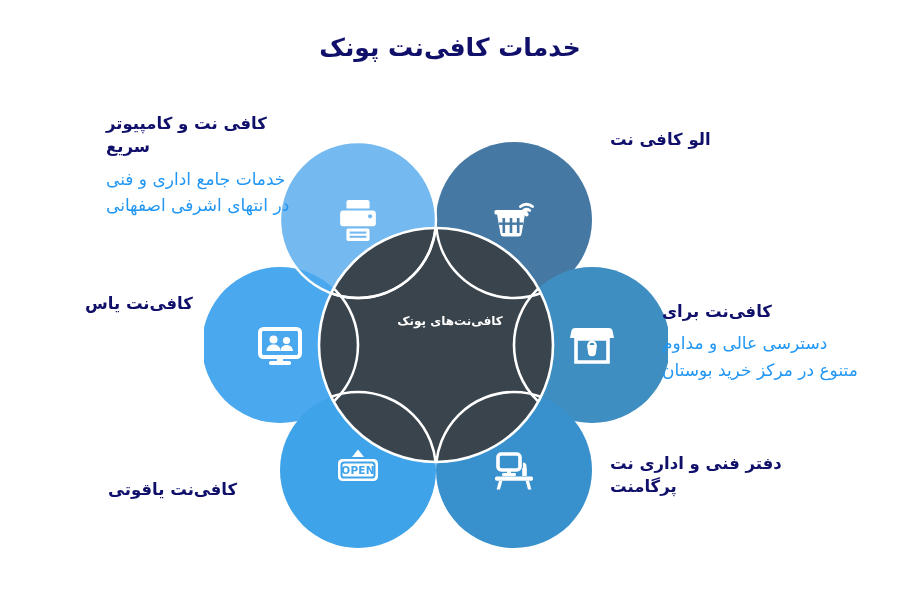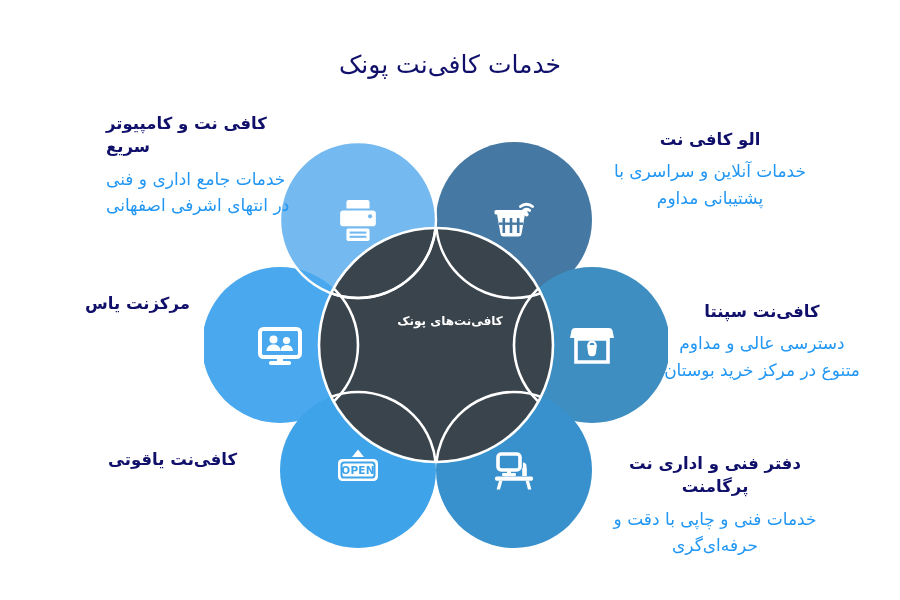--- a/index.html
+++ b/index.html
@@ -18,26 +18,26 @@
   #canvas {
     position: relative;
     width: 900px;
     height: 600px;
     background: #ffffff;
   }
 
   
   #page-title {
     position: absolute;
-    top: 47px;
+    top: 30px;
     left: 0;
     width: 900px;
     text-align: center;
     font-size: 25px;
-    font-weight: normal;
+    font-weight: bold;
     color: #10106b;
     letter-spacing: 0;
     direction: rtl;
     line-height: 1.4;
   }
 
   
   #diagram {
     position: absolute;
     left: 204px;
@@ -63,28 +63,28 @@
     line-height: 1.42;
     margin: 0 0 7px 0;
   }
   .label-desc {
     font-size: 17px;
     color: #2196f3;
     line-height: 1.55;
     margin: 0;
   }
   .align-left  { text-align: left; }
-  .align-right { text-align: center; }
+  .align-right { text-align: left; }
 
   
   #label-kafinet-computer { left: 106px;  top: 112px;  width: 195px; }
   #label-alo-kafinet      { left: 610px; top: 128px;  width: 200px; }
   #label-yas              { left: 85px;  top: 292px;  width: 200px; }
   #label-sepanta          { left: 662px; top: 300px;  width: 200px; }
-  #label-yaghouti         { left: 108px; top: 448px;  width: 205px; }
+  #label-yaghouti         { left: 108px; top: 478px;  width: 205px; }
   #label-pargament        { left: 610px; top: 452px;  width: 210px; }
 </style>
 </head>
 <body>
 
 <div id="canvas">
 
   <div id="page-title">خدمات کافی‌نت پونک</div>
 
   <div id="diagram">
@@ -200,38 +200,36 @@
     </svg>
   </div>
 
   <div class="label-block align-left" id="label-kafinet-computer">
     <p class="label-title">کافی نت و کامپیوتر سریع</p>
     <p class="label-desc">خدمات جامع اداری و فنی در انتهای اشرفی اصفهانی</p>
   </div>
 
   <div class="label-block align-right" id="label-alo-kafinet">
     <p class="label-title">الو کافی نت</p>
-    <p class="label-desc">خدمات آنلاین و سراسری با پشتیبانی مداوم</p>
   </div>
 
   <div class="label-block align-left" id="label-yas">
-    <p class="label-title">مرکز‌نت یاس</p>
+    <p class="label-title">کافی‌نت یاس</p>
   </div>
 
   <div class="label-block align-right" id="label-sepanta">
-    <p class="label-title">کافی‌نت سپنتا</p>
+    <p class="label-title">کافی‌نت برای</p>
     <p class="label-desc">دسترسی عالی و مداوم متنوع در مرکز خرید بوستان</p>
   </div>
 
   <div class="label-block align-left" id="label-yaghouti">
     <p class="label-title">کافی‌نت یاقوتی</p>
   </div>
 
   <div class="label-block align-right" id="label-pargament">
     <p class="label-title">دفتر فنی و اداری نت پرگامنت</p>
-    <p class="label-desc">خدمات فنی و چاپی با دقت و حرفه‌ای‌گری</p>
   </div>
 
   <div id="center-label" style="position:absolute; left:332px; top:312px; width:236px; text-align:center;
               color:#ffffff; font-size:12px; font-weight:bold; line-height:1.5;
               direction:rtl; pointer-events:none;">کافی‌نت‌های پونک</div>
 
 </div>
 
 </body></html>

